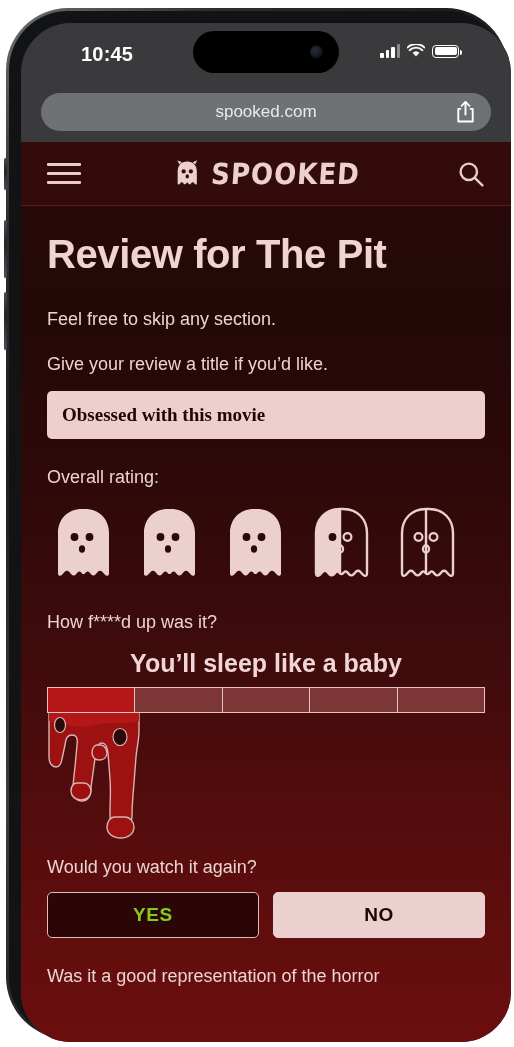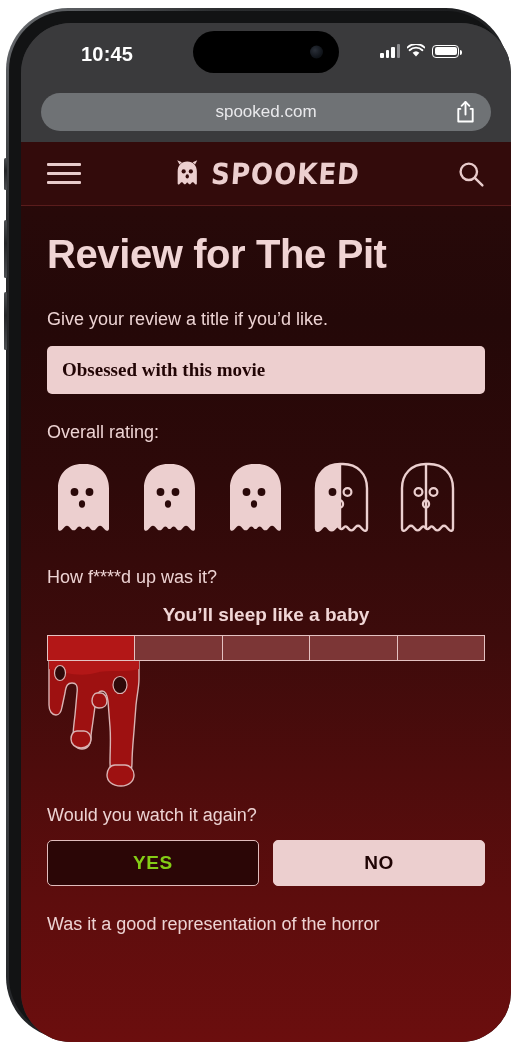--- a/index.html
+++ b/index.html
@@ -229,21 +229,21 @@
   #ghost-rating {
     display: flex;
     gap: 16px;
     margin: 14px 0 30px 0;
   }
   .ghost { width: 70px; height: 78px; display: block; }
 
   
   #scare-label {
     color: #f0d6d6;
-    font-size: 19px;
+    font-size: 25px;
     font-weight: bold;
     text-align: center;
     margin-bottom: 9px;
   }
   #scare-meter-wrap { position: relative; height: 170px; }
   #scare-meter {
     display: flex;
     width: 100%;
     height: 26px;
     border: 1px solid #e4c2c2;
@@ -359,20 +359,21 @@
           <svg id="search-icon" width="28" height="28" viewBox="0 0 28 28">
             <circle cx="11.8" cy="11.8" r="8.2" stroke="#e8cbcb" stroke-width="2.4" fill="none"></circle>
             <path d="M17.8 17.8 L25.4 25.4" stroke="#e8cbcb" stroke-width="2.4" stroke-linecap="round"></path>
           </svg>
         </div>
 
         <div id="content">
 
           <div id="page-title">Review for The Pit</div>
 
+          <div class="prompt">Feel free to skip any section.</div>
 
           <div class="prompt tight">Give your review a title if you’d like.</div>
 
           <input id="title-input" type="text" value="Obsessed with this movie" style="">
 
           <div class="prompt tight">Overall rating:</div>
 
           <div id="ghost-rating">
 
             <svg class="ghost" viewBox="0 0 70 78">

